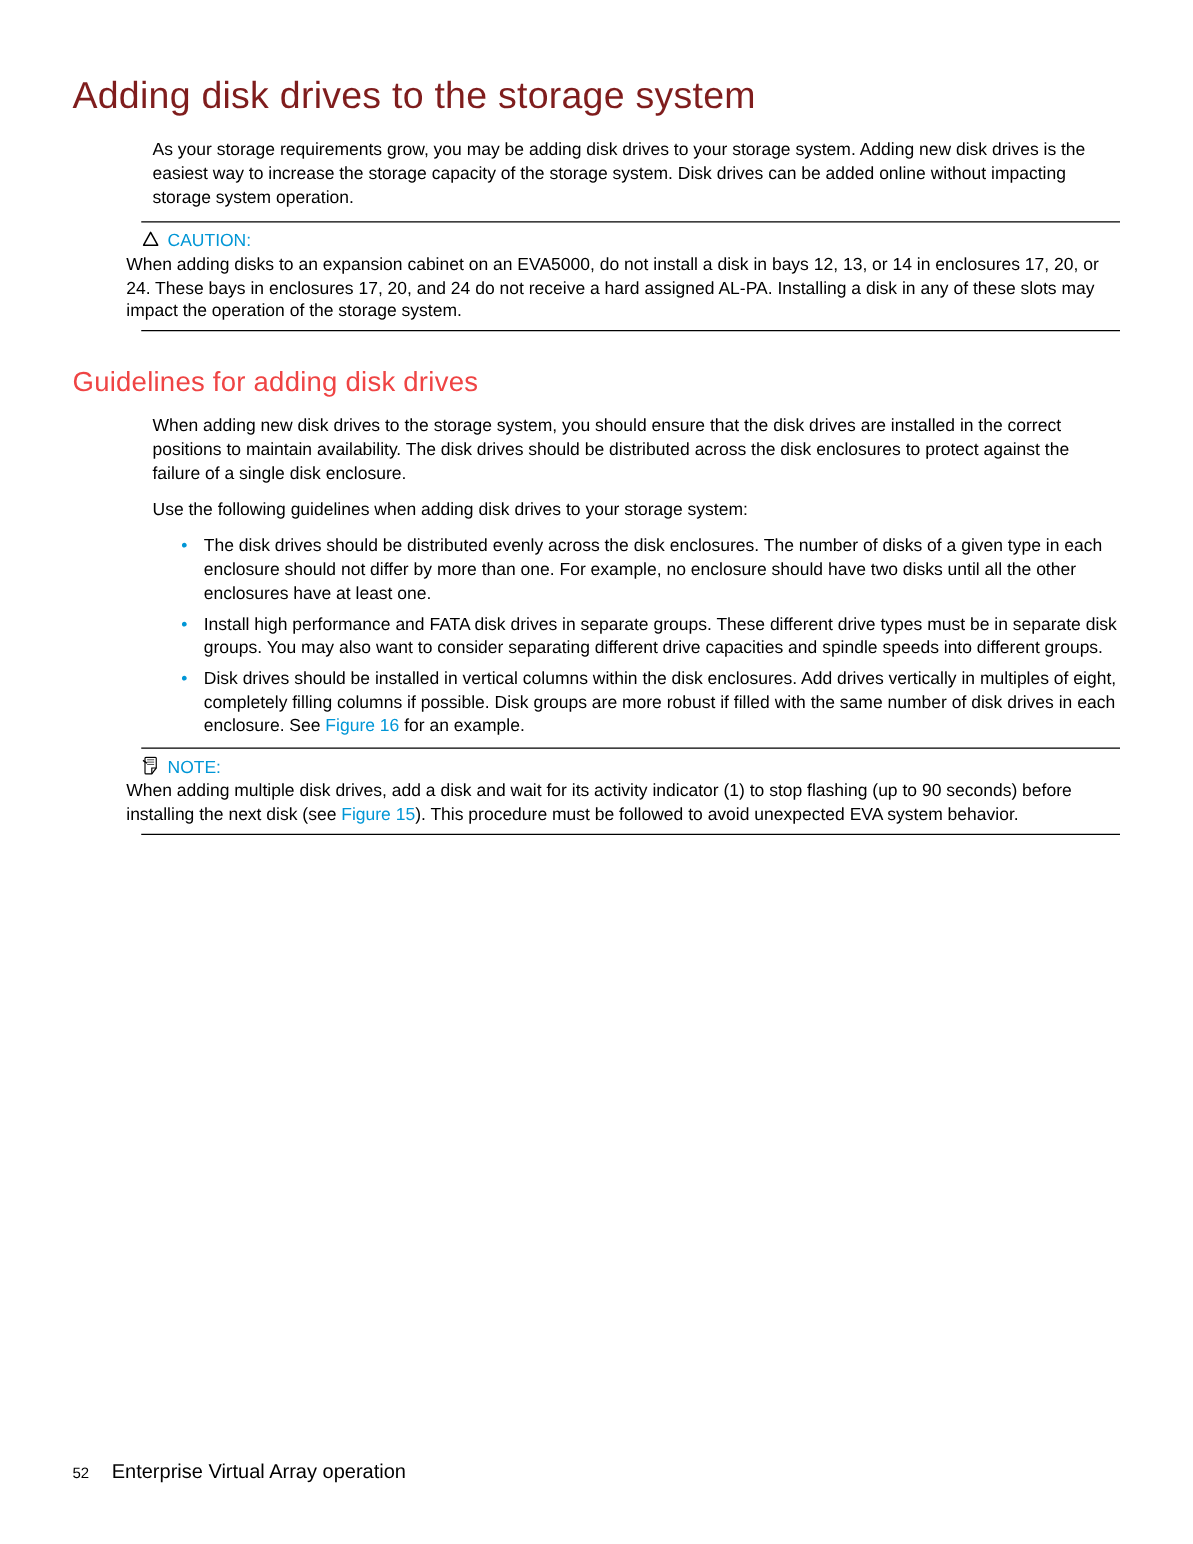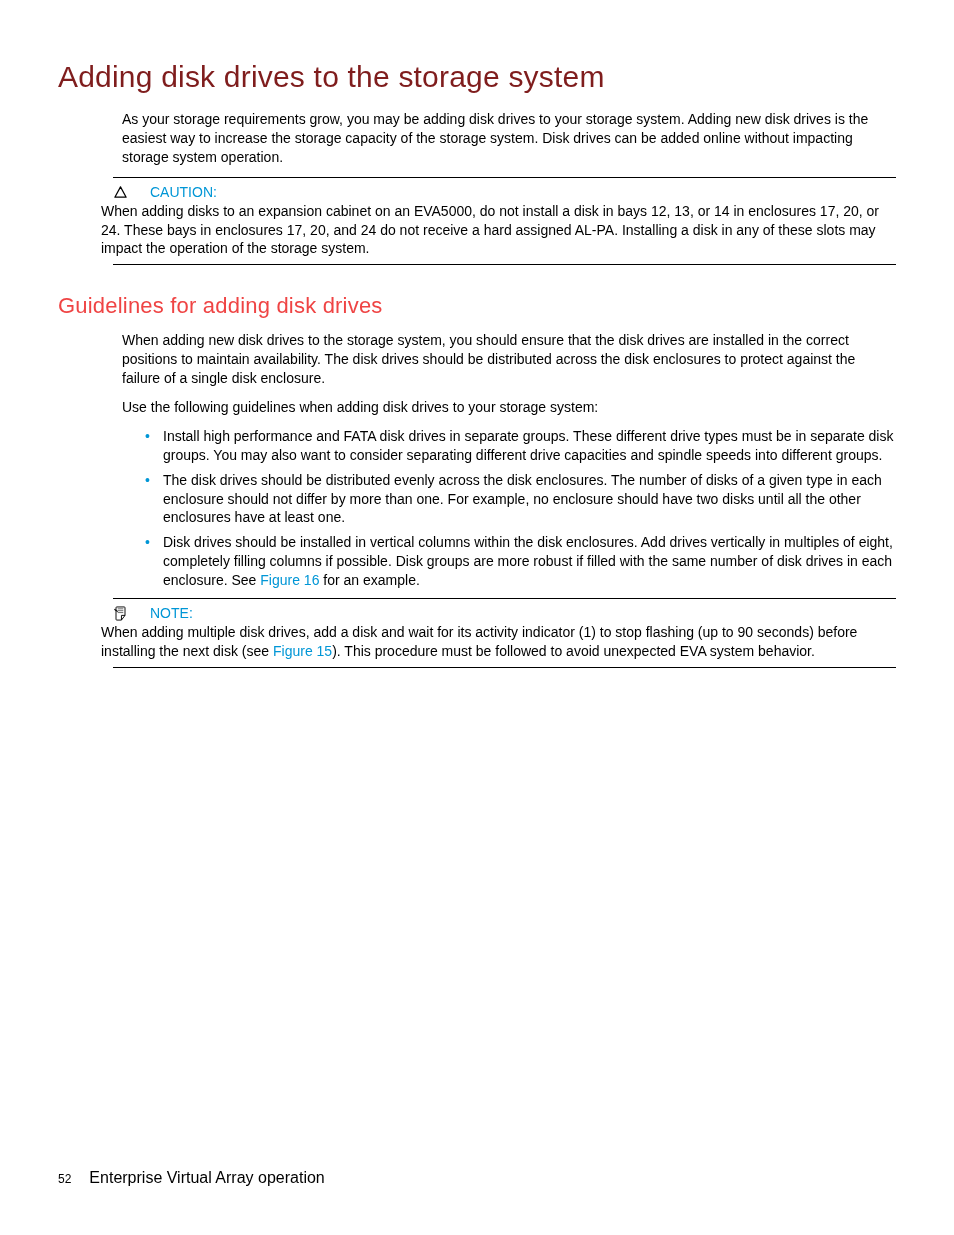--- a/index.html
+++ b/index.html
@@ -39,22 +39,22 @@
     border-top: 1px solid #000;
     margin-left: 55px;
     margin-bottom: 6px;
   }
   .callout-rule.bottom {
     margin-top: 6px;
     margin-bottom: 0;
   }
   .callout-header {
     display: flex;
-    align-items: flex-end;
-    gap: 22px;
+    align-items: flex-start;
+    gap: 6px;
     margin-left: 55px;
     margin-bottom: 2px;
   }
   .callout-icon {
     width: 15px;
     height: 15px;
     display: flex;
     align-items: center;
     justify-content: center;
   }
@@ -123,22 +123,22 @@
 </div>
 <p class="callout-text">When adding disks to an expansion cabinet on an EVA5000, do not install a disk in bays 12, 13, or 14 in enclosures 17, 20, or 24. These bays in enclosures 17, 20, and 24 do not receive a hard assigned AL-PA. Installing a disk in any of these slots may impact the operation of the storage system.</p>
 <hr class="callout-rule bottom">
 
 <h2 class="sub-heading">Guidelines for adding disk drives</h2>
 
 <p class="body">When adding new disk drives to the storage system, you should ensure that the disk drives are installed in the correct positions to maintain availability. The disk drives should be distributed across the disk enclosures to protect against the failure of a single disk enclosure.</p>
 <p class="body">Use the following guidelines when adding disk drives to your storage system:</p>
 
 <ul class="bullets">
+  <li>The disk drives should be distributed evenly across the disk enclosures. The number of disks of a given type in each enclosure should not differ by more than one. For example, no enclosure should have two disks until all the other enclosures have at least one.</li>
   <li>Install high performance and FATA disk drives in separate groups. These different drive types must be in separate disk groups. You may also want to consider separating different drive capacities and spindle speeds into different groups.</li>
-  <li>The disk drives should be distributed evenly across the disk enclosures. The number of disks of a given type in each enclosure should not differ by more than one. For example, no enclosure should have two disks until all the other enclosures have at least one.</li>
   <li><span>Disk drives should be installed in vertical columns within the disk enclosures. Add drives vertically in multiples of eight, completely filling columns if possible. Disk groups are more robust if filled with the same number of disk drives in each enclosure. See </span><span class="xref">Figure 16</span><span> for an example.</span></li>
 </ul>
 
 <hr class="callout-rule">
 <div class="callout-header">
   <span class="callout-icon">
     <svg viewBox="0 0 16 16" width="15" height="15">
       <path d="M4 1 L12 1 Q12.8 1 12.8 1.8 L12.8 10 L9 15 L4 15 Q3.2 15 3.2 14.2 L3.2 1.8 Q3.2 1 4 1 Z" fill="none" stroke="#000" stroke-width="1"></path>
       <path d="M12.8 10 L9 10 L9 15" fill="none" stroke="#000" stroke-width="1"></path>
       <path d="M1.5 3.5 L5 6" fill="none" stroke="#000" stroke-width="1.2"></path>

